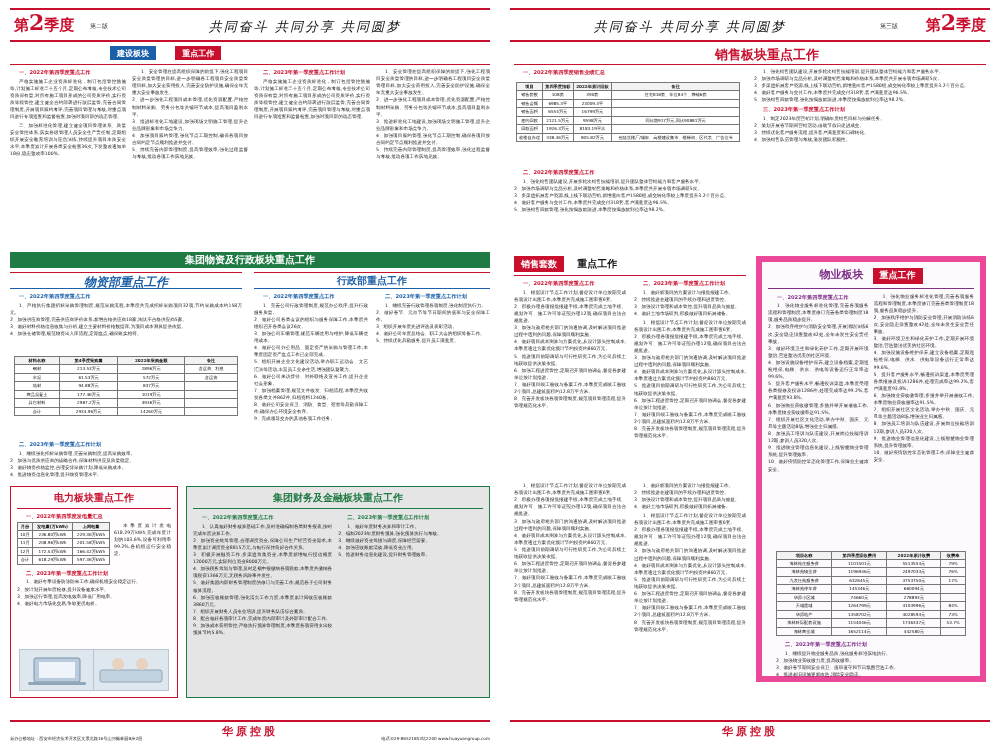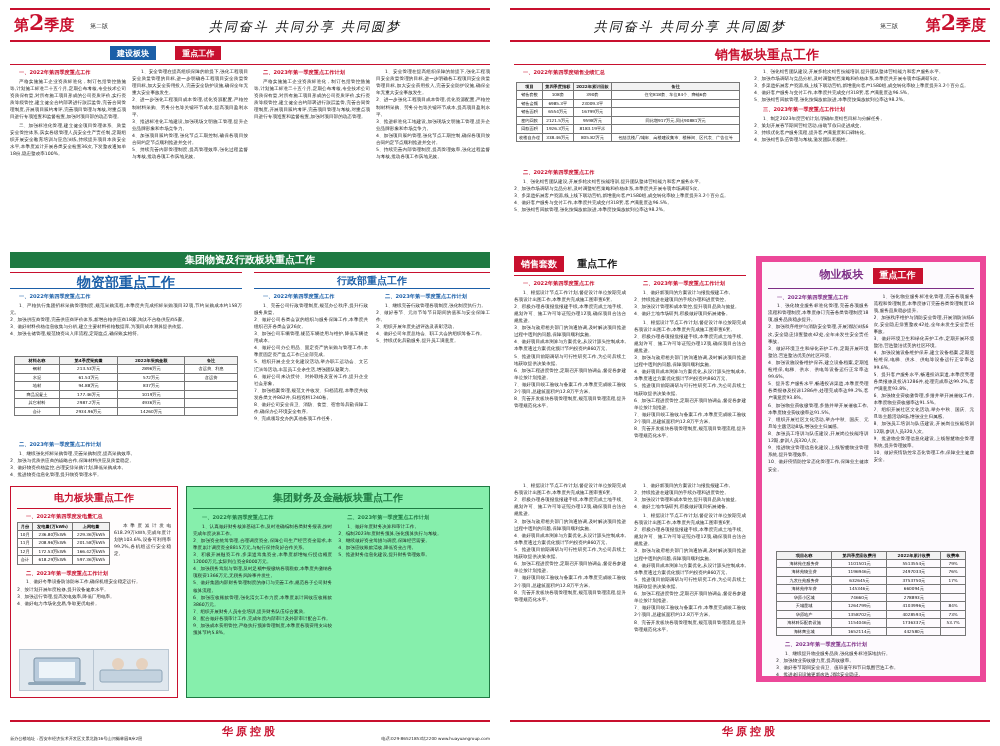--- a/index.html
+++ b/index.html
@@ -111,21 +111,21 @@
 5、持续完善内部管理制度,提高管理效率,强化过程监督与考核,推动各项工作落地见效。</p>
     </div>
 
     <div class="block" style="left:10px;top:252px;width:480px;height:16px;background:#1f7a43;">
       <div class="col-title" style="color:#fff;font-size:10px;line-height:16px;">集团物资及行政板块重点工作</div>
     </div>
 
     <div class="block" style="left:10px;top:272px;width:232px;height:2px;">
       <div class="rule-red" style="width:100%;"></div>
     </div>
-    <div class="block col-title" style="left:10px;top:274px;width:232px;font-size:14px;color:#1b5fa8;">物资部重点工作</div>
+    <div class="block col-title" style="left:10px;top:274px;width:232px;font-size:12px;color:#1b5fa8;font-style:italic;">物资部重点工作</div>
     <div class="block" style="left:10px;top:288px;width:232px;height:1px;background:#1b5fa8;"></div>
 
     <div class="block para" style="left:10px;top:292px;width:232px;height:62px;overflow:hidden;">
       <p class="h-blue">一、2022年第四季度重点工作</p>
       <p style="white-space:pre-line;">1、严格执行集团招标采购管理制度,规范采购流程,本季度共完成招标采购项目32项,节约采购成本约158万元。
 2、加强供应商管理,完善供应商评价体系,新增合格供应商18家,淘汰不合格供应商5家。
 3、做好材料价格信息收集与分析,建立主要材料价格数据库,为项目成本测算提供依据。
 4、加强仓储管理,规范物资出入库流程,定期盘点,确保账实相符。</p>
     </div>
 
@@ -208,21 +208,21 @@
     </div>
     <div class="block para" style="left:376px;top:292px;width:114px;height:190px;overflow:hidden;">
       <p class="h-blue">二、2023年第一季度重点工作计划</p>
       <p style="white-space:pre-line;">1、继续完善行政管理各项制度,强化制度执行力。
 2、做好春节、元宵节等节日期间的值班与安全保障工作。
 3、组织开展年度先进评选及表彰活动。
 4、做好公司年度总结会、职工大会的组织筹备工作。
 5、持续优化后勤服务,提升员工满意度。</p>
     </div>
 
-    <div class="block boxed-g" style="left:186px;top:486px;width:304px;height:212px;background:#86efac;">
+    <div class="block boxed-g" style="left:186px;top:486px;width:304px;height:212px;background:#e5e5e5;">
       <div class="col-title" style="margin-top:4px;font-size:10px;color:#1f7a43;">集团财务及金融板块重点工作</div>
       <div style="height:1px;background:#1f7a43;margin:3px 6px 0 6px;"></div>
       <div style="display:flex;gap:6px;padding:4px 6px;">
         <div class="para" style="width:48%;overflow:hidden;height:192px;">
           <p class="h-green">一、2022年第四季度重点工作</p>
           <p style="white-space:pre-line;">1、认真做好财务核算基础工作,及时准确编制各类财务报表,按时完成年度决算工作。
 2、加强资金统筹管理,合理调度资金,保障公司生产经营资金需求,本季度累计调度资金8815万元,与银行保持良好合作关系。
 3、积极开展融资工作,多渠道筹集资金,本季度新增银行授信额度12000万元,实际到位资金8000万元。
 4、加强税务筹划与管理,及时足额申报缴纳各项税款,本季度共缴纳各项税费1366万元,无税务风险事件发生。
 5、做好集团内部财务管理制度的修订与完善工作,规范各子公司财务核算流程。

